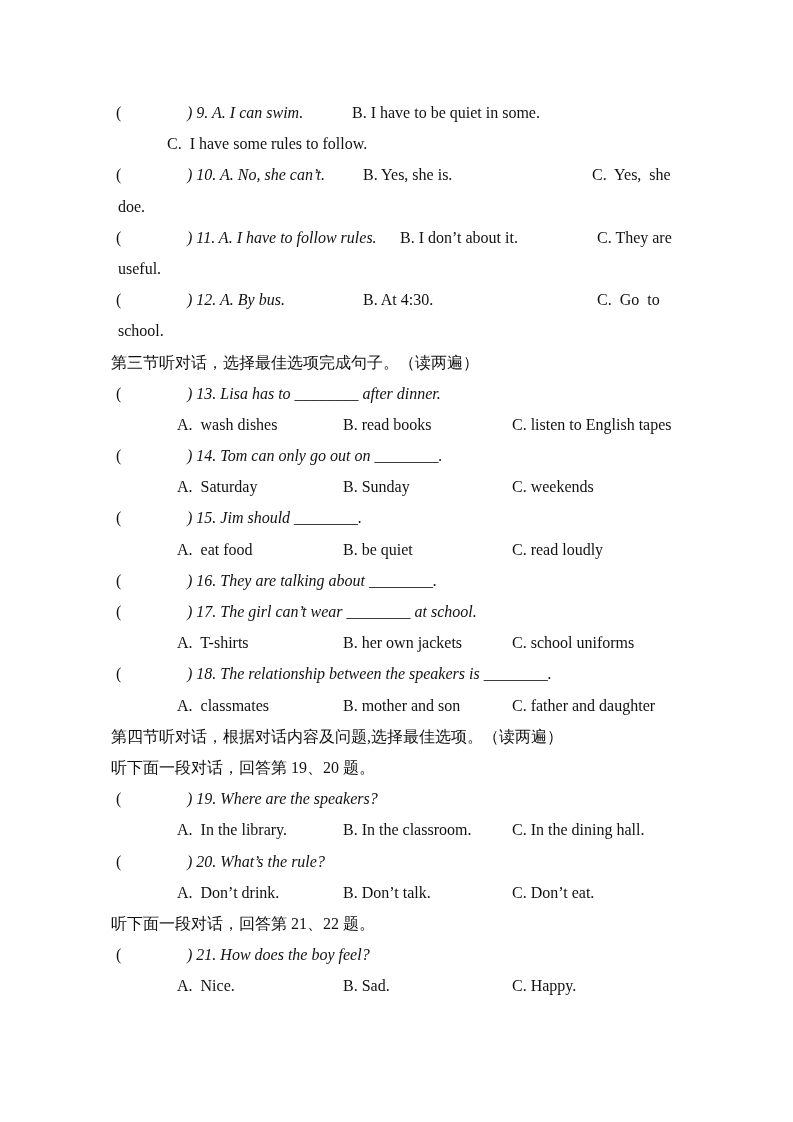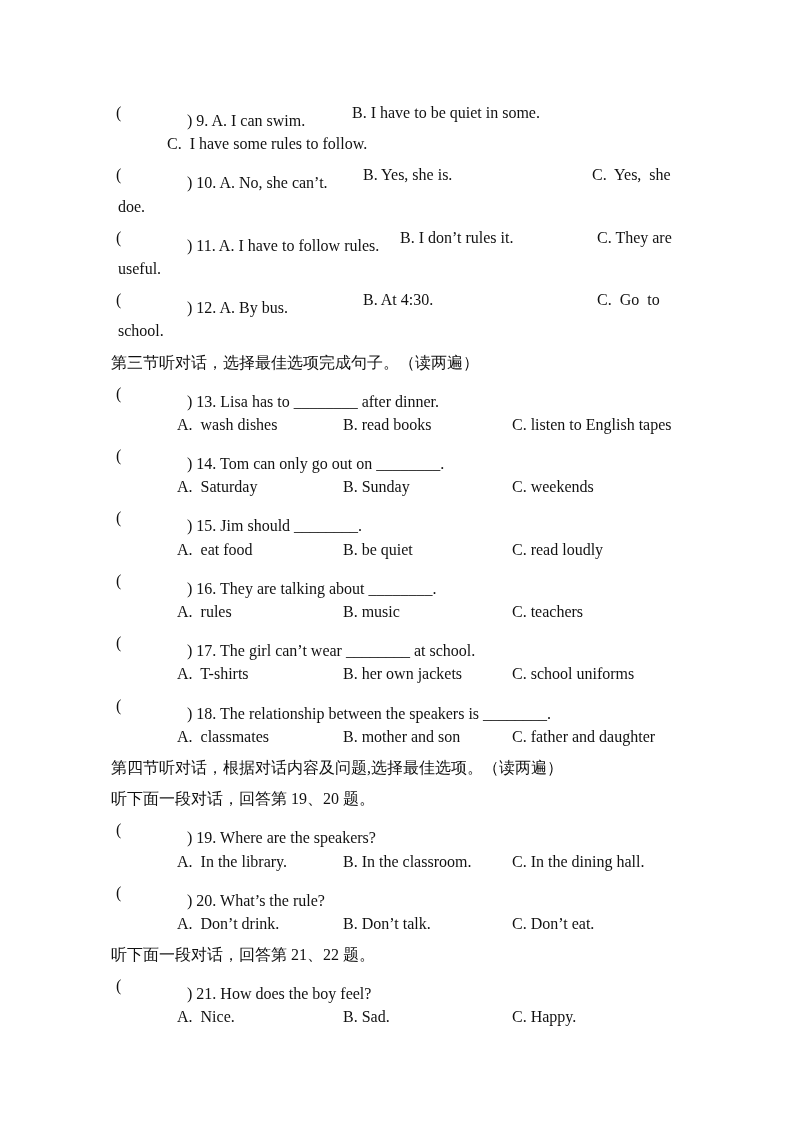--- a/index.html
+++ b/index.html
@@ -21,21 +21,21 @@
   }
   .row{
     position:relative;
     height:31.2px;
     line-height:31.2px;
     white-space:pre;
   }
   .row span{white-space:pre;}
   
   .row.q .paren{position:absolute;left:116px;top:0;}
-  .row.q .qa{position:absolute;left:187px;top:8px;}
+  .row.q .qa{position:absolute;left:187px;top:0;font-style:italic;}
   .row.q .seg{position:absolute;top:0;}
   
   .row.opts .oa{position:absolute;left:177px;top:0;}
   .row.opts .ob{position:absolute;left:343px;top:0;}
   .row.opts .oc{position:absolute;left:512px;top:0;}
   
   .row.indent .txt{position:absolute;left:167px;top:0;}
   
   .row.plain .txt{position:absolute;left:118px;top:0;}
   
@@ -43,33 +43,32 @@
 </style>
 </head>
 <body>
 
 <div class="page">
   <div class="doc-body">
       <div class="row q"><span class="paren">(</span><span class="qa">) 9. A. I can swim.</span><span class="seg" style="left: 352px;">B. I have to be quiet in some.</span></div>
       <div class="row indent"><span class="txt">C.  I have some rules to follow.</span></div>
       <div class="row q"><span class="paren">(</span><span class="qa">) 10. A. No, she can’t.</span><span class="seg" style="left: 363px;">B. Yes, she is.</span><span class="seg" style="left: 592px; text-align: center;">C.  Yes,  she</span></div>
       <div class="row plain"><span class="txt">doe.</span></div>
-      <div class="row q"><span class="paren">(</span><span class="qa">) 11. A. I have to follow rules.</span><span class="seg" style="left: 400px;">B. I don’t rules it.</span><span class="seg" style="left: 597px;">C. They are</span></div>
+      <div class="row q"><span class="paren">(</span><span class="qa">) 11. A. I have to follow rules.</span><span class="seg" style="left: 400px;">B. I don’t about it.</span><span class="seg" style="left: 597px;">C. They are</span></div>
       <div class="row plain"><span class="txt">useful.</span></div>
       <div class="row q"><span class="paren">(</span><span class="qa">) 12. A. By bus.</span><span class="seg" style="left: 363px;">B. At 4:30.</span><span class="seg" style="left: 597px;">C.  Go  to</span></div>
       <div class="row plain"><span class="txt">school.</span></div>
       <div class="row header"><span class="txt">第三节听对话，选择最佳选项完成句子。（读两遍）</span></div>
       <div class="row q"><span class="paren">(</span><span class="qa">) 13. Lisa has to ________ after dinner.</span></div>
       <div class="row opts"><span class="oa">A.  wash dishes</span><span class="ob">B. read books</span><span class="oc">C. listen to English tapes</span></div>
       <div class="row q"><span class="paren">(</span><span class="qa">) 14. Tom can only go out on ________.</span></div>
       <div class="row opts"><span class="oa">A.  Saturday</span><span class="ob">B. Sunday</span><span class="oc">C. weekends</span></div>
       <div class="row q"><span class="paren">(</span><span class="qa">) 15. Jim should ________.</span></div>
       <div class="row opts"><span class="oa">A.  eat food</span><span class="ob">B. be quiet</span><span class="oc">C. read loudly</span></div>
       <div class="row q"><span class="paren">(</span><span class="qa">) 16. They are talking about ________.</span></div>
-      <div class="row opts"><span class="oa">A.  rules</span><span class="ob">B. music</span><span class="oc">C. teachers</span></div>
       <div class="row q"><span class="paren">(</span><span class="qa">) 17. The girl can’t wear ________ at school.</span></div>
       <div class="row opts"><span class="oa">A.  T-shirts</span><span class="ob">B. her own jackets</span><span class="oc">C. school uniforms</span></div>
       <div class="row q"><span class="paren">(</span><span class="qa">) 18. The relationship between the speakers is ________.</span></div>
       <div class="row opts"><span class="oa">A.  classmates</span><span class="ob">B. mother and son</span><span class="oc">C. father and daughter</span></div>
       <div class="row header"><span class="txt">第四节听对话，根据对话内容及问题,选择最佳选项。（读两遍）</span></div>
       <div class="row header"><span class="txt">听下面一段对话，回答第 19、20 题。</span></div>
       <div class="row q"><span class="paren">(</span><span class="qa">) 19. Where are the speakers?</span></div>
       <div class="row opts"><span class="oa">A.  In the library.</span><span class="ob">B. In the classroom.</span><span class="oc">C. In the dining hall.</span></div>
       <div class="row q"><span class="paren">(</span><span class="qa">) 20. What’s the rule?</span></div>
       <div class="row opts"><span class="oa">A.  Don’t drink.</span><span class="ob">B. Don’t talk.</span><span class="oc">C. Don’t eat.</span></div>

